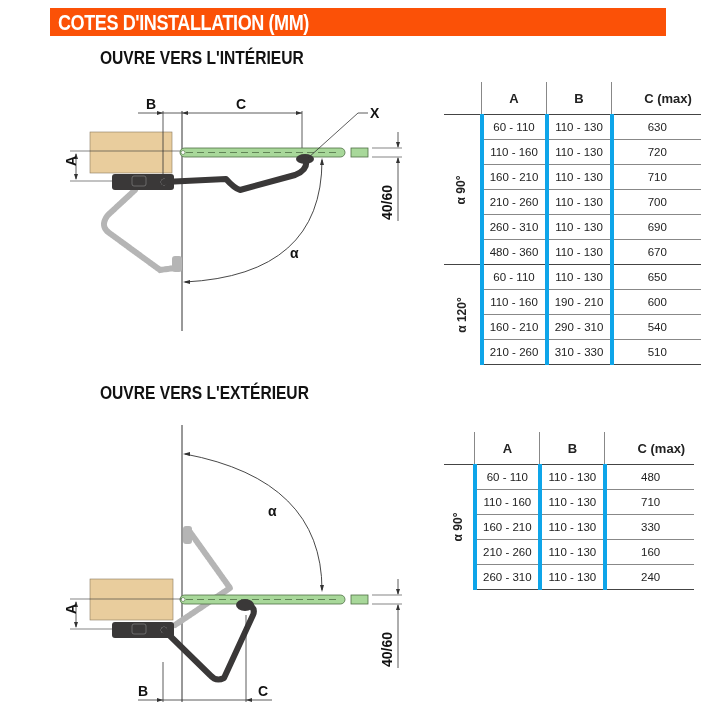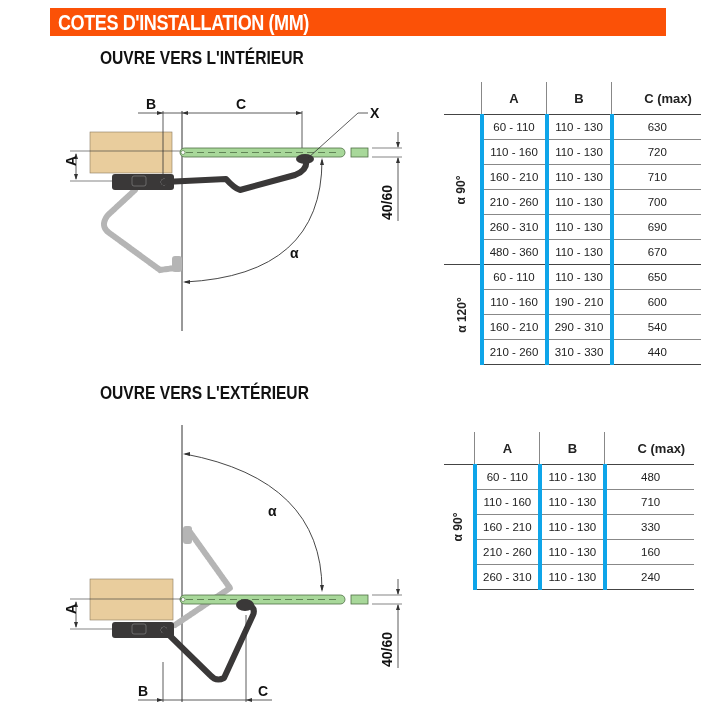--- a/index.html
+++ b/index.html
@@ -137,21 +137,21 @@
       <td>600</td>
     </tr>
     <tr>
       <td>160 - 210</td>
       <td>290 - 310</td>
       <td>540</td>
     </tr>
     <tr class="last">
       <td>210 - 260</td>
       <td>310 - 330</td>
-      <td>440</td>
+      <td>510</td>
     </tr>
   </tbody>
 </table>
 
 <div class="section-title" style="left:100px; top:382px;">OUVRE VERS L'EXTÉRIEUR</div>
 
 <svg class="diagram" style="left:40px; top:420px;" width="380" height="290" viewBox="0 0 380 290">
 
   <line x1="142" y1="5" x2="142" y2="282" stroke="#333" stroke-width="1"></line>
 

